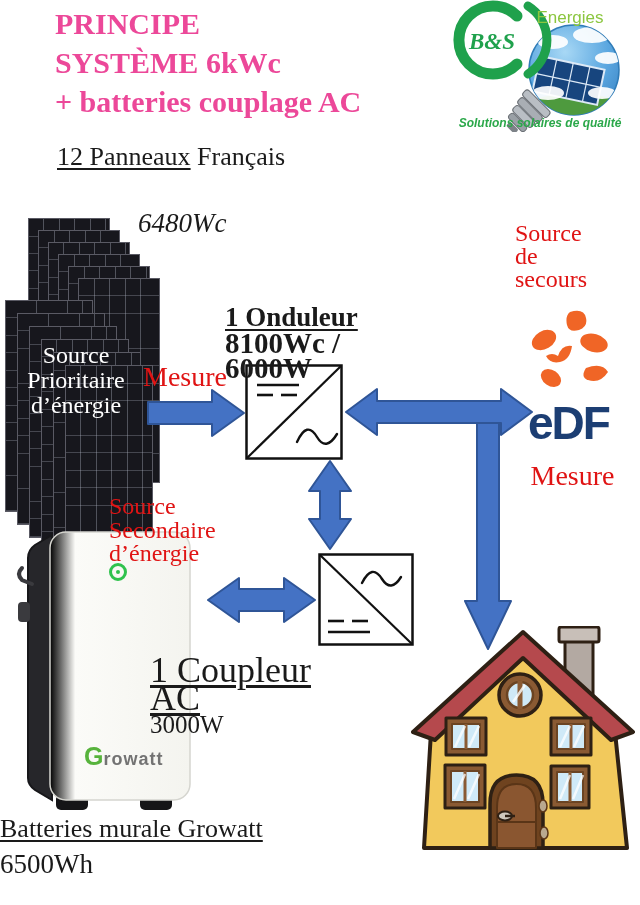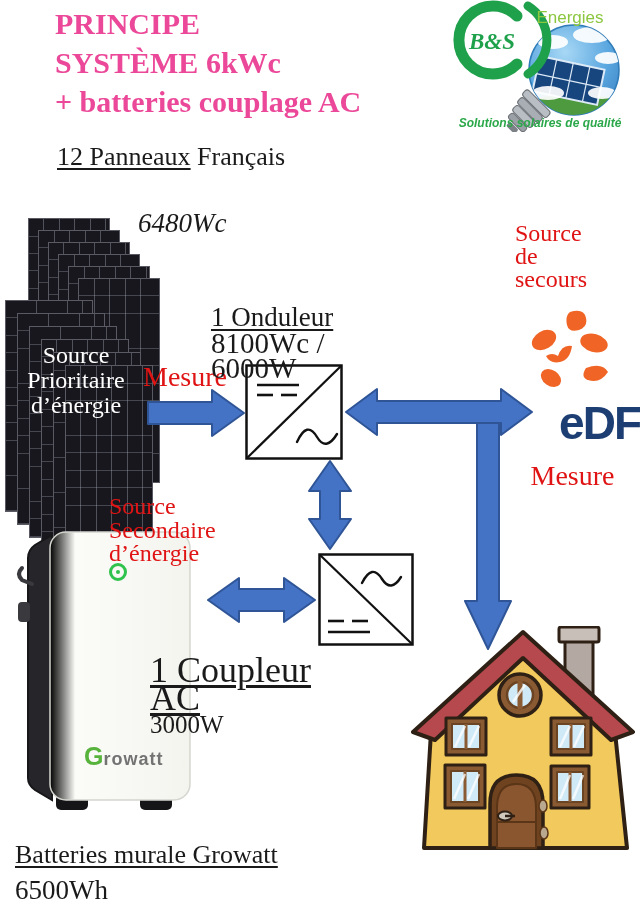--- a/index.html
+++ b/index.html
@@ -9,27 +9,27 @@
   }
   .abs{position:absolute;}
   .center{text-align:left;}
   .u{text-decoration:underline;text-underline-offset:3px;}
   
   .title{left:55px;top:4px;width:400px;z-index:6;color:#ec4899;font-weight:bold;
          font-size:30px;line-height:39px;text-align:left;}
   
   .panels-heading{left:57px;top:143px;width:360px;font-size:26px;line-height:27px;z-index:6;}
   .power1{left:138px;top:208px;width:220px;font-size:27px;z-index:6;font-style:italic;}
-  .inverter-label{left:211px;top:303px;width:200px;z-index:6;line-height:28px;}
+  .inverter-label{left:225px;top:303px;width:200px;z-index:6;line-height:28px;font-weight:bold;}
   .inverter-label .l1{font-size:27px;}
   .inverter-label .l2{font-size:29px;line-height:25px;}
   .coupler-label{left:150px;top:656px;width:200px;z-index:6;line-height:28px;}
   .coupler-label .l1{font-size:36px;}
   .coupler-label .l2{font-size:25px;line-height:25px;}
-  .battery-label{left:15px;top:815px;width:285px;z-index:6;line-height:28px;margin-top:26px;}
+  .battery-label{left:0px;top:815px;width:285px;z-index:6;line-height:28px;}
   .battery-label .l1{font-size:26px;}
   .battery-label .l2{font-size:27px;line-height:27px;margin-top:8px;}
   
   .red{color:#e01414;}
   .secours{left:515px;top:222px;width:120px;font-size:24px;line-height:23px;z-index:6;}
   .secondary{left:109px;top:495px;width:160px;font-size:24px;line-height:23.5px;z-index:6;}
   .measure-left{left:143px;top:361px;font-size:28px;z-index:6;white-space:nowrap;}
   .measure-right{left:510px;top:460px;width:125px;font-size:28px;z-index:6;text-align:center;}
   
   .cascade{position:absolute;z-index:1;}
@@ -43,21 +43,21 @@
   .cascadeB .panel{width:88px;height:212px;}
   .cascadeA .panel:nth-child(1){left:0;top:0}   .cascadeA .panel:nth-child(2){left:10px;top:12px}
   .cascadeA .panel:nth-child(3){left:20px;top:24px} .cascadeA .panel:nth-child(4){left:30px;top:36px}
   .cascadeA .panel:nth-child(5){left:40px;top:48px} .cascadeA .panel:nth-child(6){left:50px;top:60px}
   .cascadeB .panel:nth-child(1){left:0;top:0}   .cascadeB .panel:nth-child(2){left:12px;top:13px}
   .cascadeB .panel:nth-child(3){left:24px;top:26px} .cascadeB .panel:nth-child(4){left:36px;top:39px}
   .cascadeB .panel:nth-child(5){left:48px;top:52px} .cascadeB .panel:nth-child(6){left:60px;top:65px}
   .panels-overlay{left:0;top:343px;width:152px;color:#ffffff;font-size:24px;line-height:25px;
                   z-index:6;text-align:center;}
   
-  .edf-word{left:528px;top:396px;width:112px;z-index:6;text-align:right;
+  .edf-word{left:528px;top:396px;width:112px;z-index:6;text-align:left;
     font-family:"Liberation Sans","DejaVu Sans",sans-serif;font-weight:bold;
     font-size:46px;letter-spacing:-2px;color:#1c3e73;}
   
   .growatt-brand{left:84px;top:742px;z-index:6;white-space:nowrap;
     font-family:"Liberation Sans","DejaVu Sans",sans-serif;font-weight:bold;}
   .growatt-brand .g{font-size:25px;color:#57b33c;}
   .growatt-brand .rest{font-size:18px;color:#737373;letter-spacing:1px;}
   
   .battery-svg{left:12px;top:528px;z-index:2;}
   .arrows-svg{left:0;top:0;z-index:3;pointer-events:none;}

